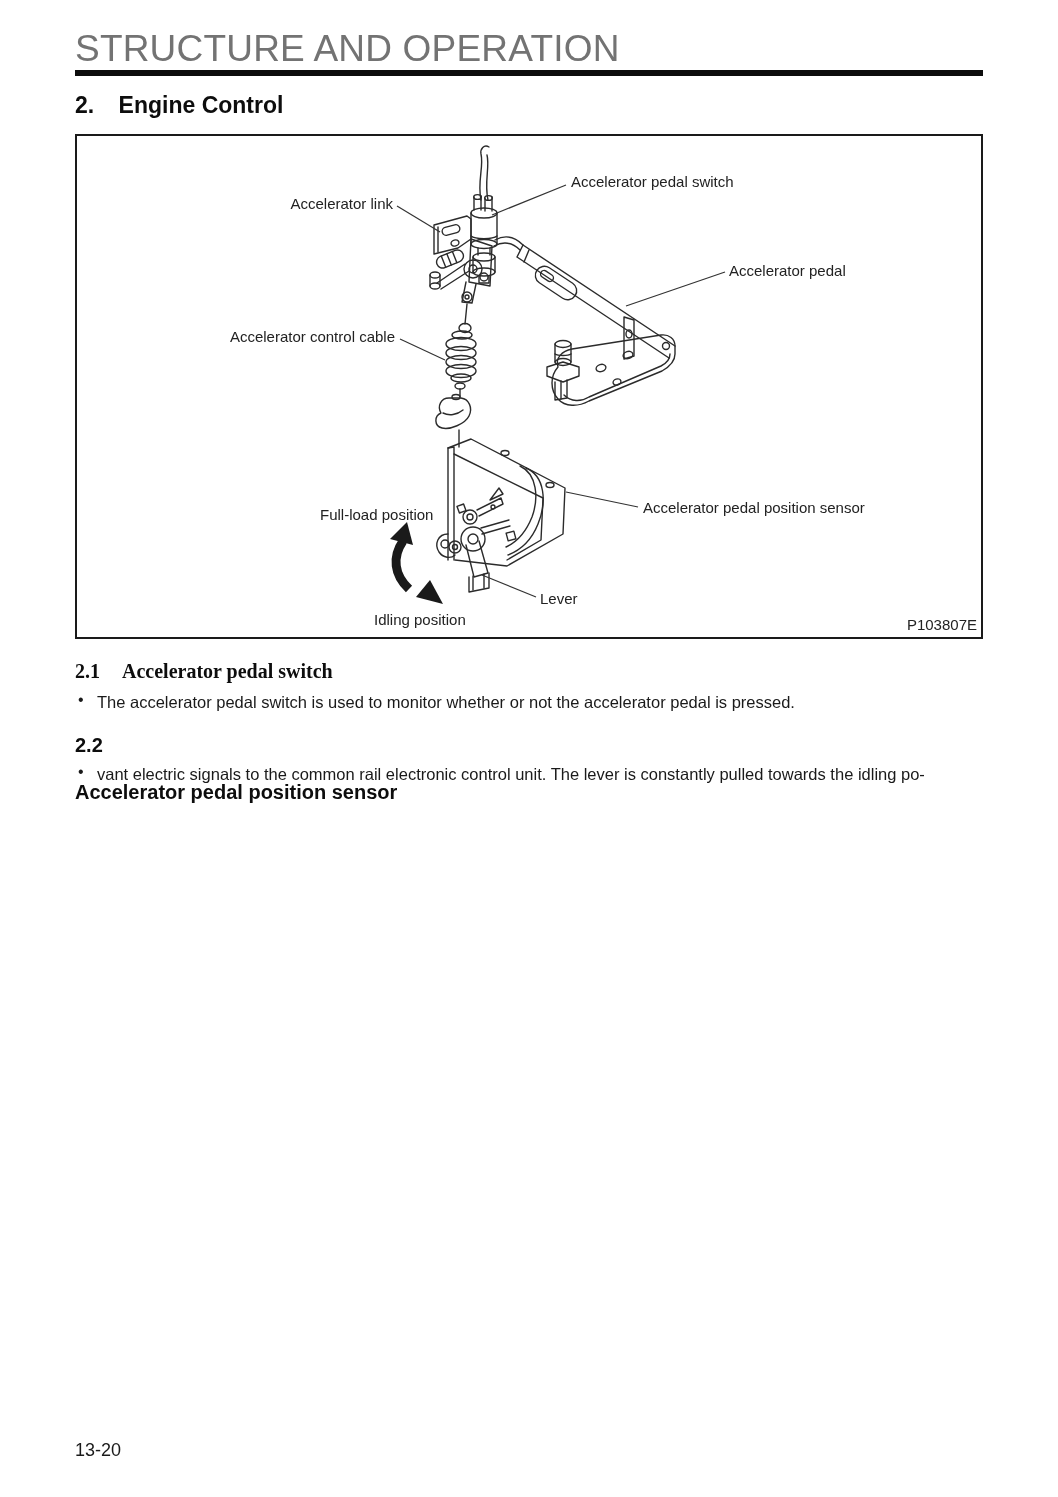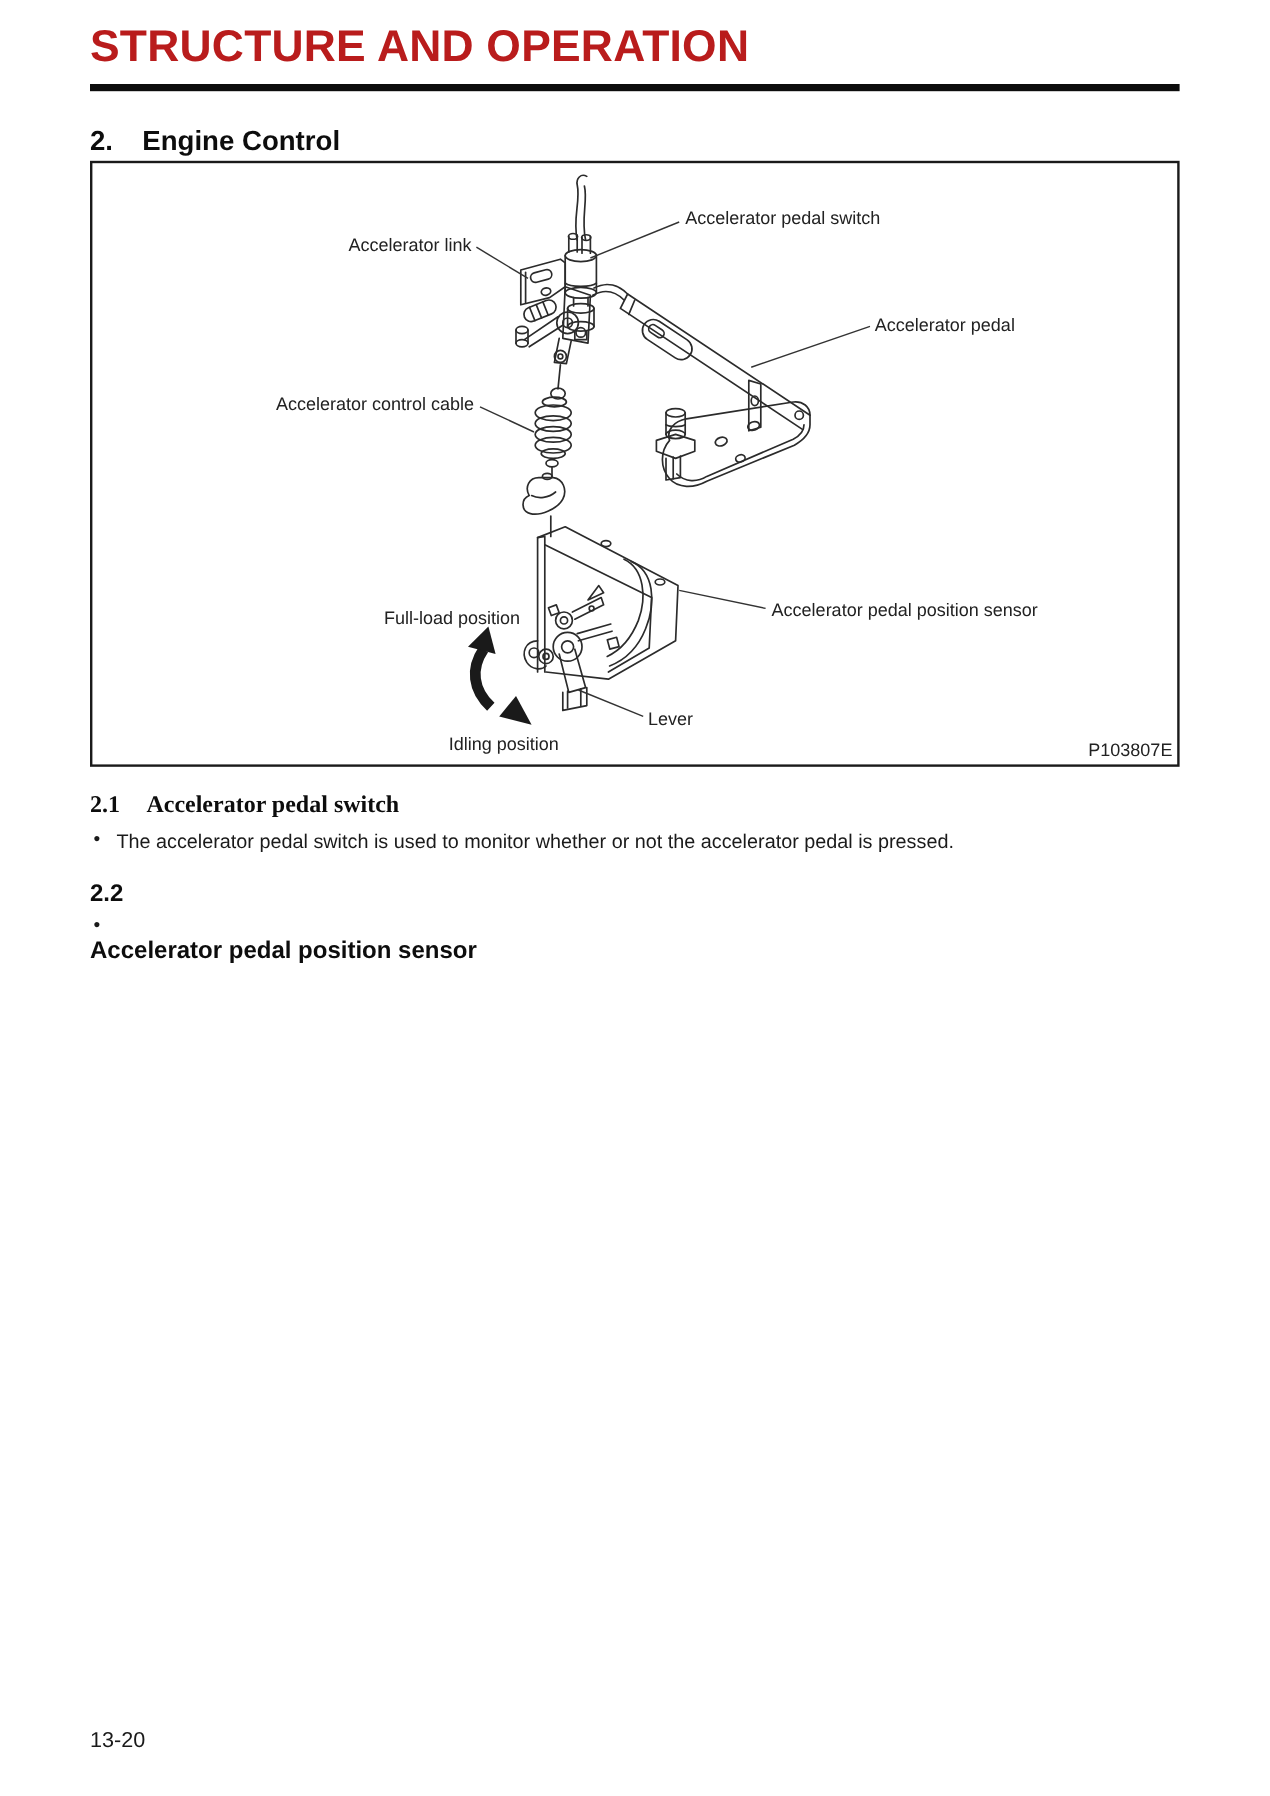--- a/index.html
+++ b/index.html
@@ -1,21 +1,21 @@
 <!DOCTYPE html>
 <html><head>
 <meta charset="utf-8">
 <style>
   html,body{margin:0;padding:0;background:#fff;}
   .page{position:relative;width:1058px;height:1497px;background:#ffffff;color:#111;
         font-family:"Liberation Sans",sans-serif;overflow:hidden;}
-  .h1{position:absolute;left:75px;top:18px;font-size:37px;font-weight:bold;
-      letter-spacing:0.2px;white-space:nowrap;color:#b91c1c;}
+  .h1{position:absolute;left:75px;top:28px;font-size:37px;font-weight:normal;
+      letter-spacing:0.2px;white-space:nowrap;color:#737373;}
   .rule{position:absolute;left:75px;top:70px;width:908px;height:6px;background:#0d0d0d;}
-  .h2{position:absolute;left:75px;top:104px;font-size:23px;font-weight:bold;color:#0d0d0d;}
+  .h2{position:absolute;left:75px;top:92px;font-size:23px;font-weight:bold;color:#0d0d0d;}
   .h2 .num{margin-right:18px;}
   .fig{position:absolute;left:75px;top:134px;width:904px;height:501px;border:2px solid #1a1a1a;background:#fff;}
   .fig svg{position:absolute;left:0;top:0;width:100%;height:100%;}
   .sech{position:absolute;left:75px;display:flex;font-size:20px;font-weight:bold;color:#0d0d0d;white-space:nowrap;}
   .sech .num{width:47px;flex:0 0 47px;}
   .brow{position:absolute;left:78px;display:flex;font-size:16.5px;color:#1a1a1a;}
   .brow .bul{width:19px;flex:0 0 19px;font-size:16px;}
   .brow .btext{line-height:23px;white-space:nowrap;}
   .y-s1h{top:660px;font-family:Liberation Serif, serif;}
   .y-s1b{top:691px;}
@@ -196,18 +196,19 @@
     </div>
   </div>
 
   <div class="sech y-s2h">
     <span class="num">2.2</span>
     <span>Accelerator pedal position sensor</span>
   </div>
   <div class="brow y-s2b">
     <span class="bul">•</span>
     <div class="btext">
+      <div>vant electric signals to the common rail electronic control unit. The lever is constantly pulled towards the idling po-</div>
     </div>
   </div>
 
   <div class="footer">13-20</div>
 
 </div>
 
 </body></html>

